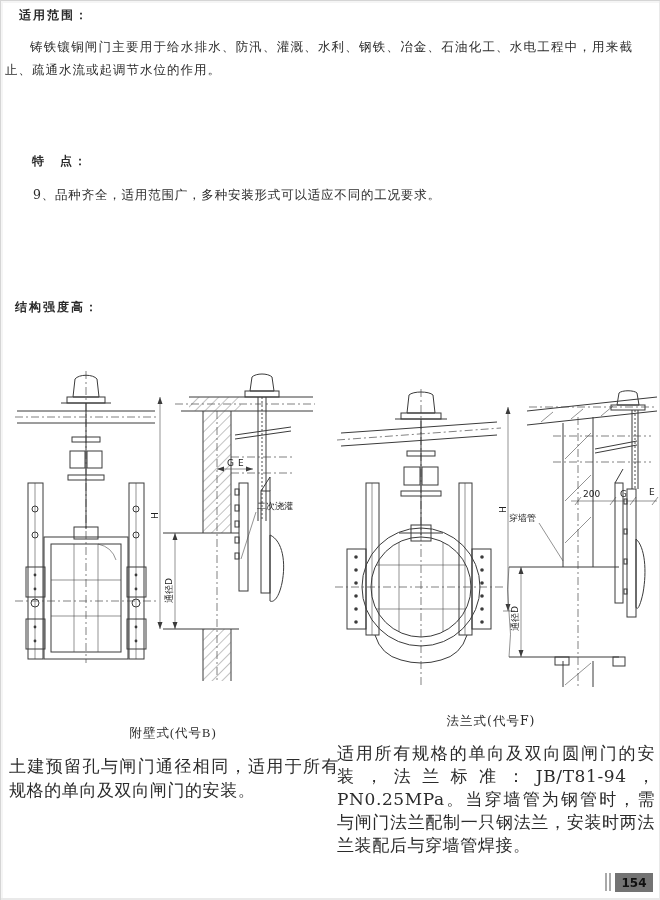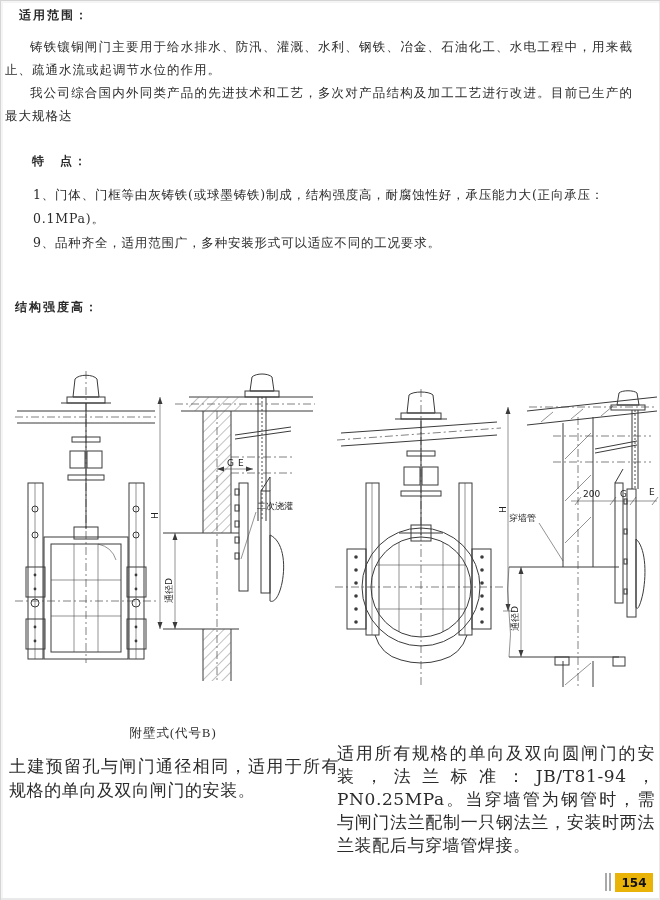--- a/index.html
+++ b/index.html
@@ -24,21 +24,21 @@
   .desc.r{line-height:23px;}
   svg{position:absolute;overflow:visible;}
   .ln{stroke:#3b3b3b;fill:none;stroke-width:1;}
   .tn{stroke:#4a4a4a;fill:none;stroke-width:0.6;}
   .cl{stroke:#4a4a4a;fill:none;stroke-width:0.7;stroke-dasharray:8 3 2 3;}
   .th{stroke:#3b3b3b;fill:none;stroke-width:0.9;stroke-dasharray:2 2;}
   .fl{fill:#3b3b3b;stroke:none;}
   .dot{fill:#3b3b3b;stroke:none;}
   svg text{font-family:"DejaVu Sans", sans-serif;font-size:9px;fill:#222;letter-spacing:0;}
   .pgbox{
-    background:#eab308;color:#101010;width:38px;height:19px;
+    background:#737373;color:#101010;width:38px;height:19px;
     font-family:"DejaVu Sans", sans-serif;font-size:12px;font-weight:bold;
     display:flex;align-items:center;justify-content:center;
   }
   .pgbar{width:2px;height:18px;background:#a9a9a9;}
 </style>
 </head>
 <body>
 
 <div class="page">
 
@@ -46,26 +46,24 @@
     <defs>
       <pattern id="hp" width="7" height="7" patternTransform="rotate(45)" patternUnits="userSpaceOnUse">
         <line x1="0" y1="0" x2="0" y2="7" stroke="#666" stroke-width="0.8"></line>
       </pattern>
     </defs>
   </svg>
 
   <h2 class="hd abs" style="left:18px;top:6px;">适用范围：</h2>
   <div class="para abs" style="left:4px;top:34px;width:628px;">
     <p>铸铁镶铜闸门主要用于给水排水、防汛、灌溉、水利、钢铁、冶金、石油化工、水电工程中，用来截止、疏通水流或起调节水位的作用。</p>
-    <p>我公司综合国内外同类产品的先进技术和工艺，多次对产品结构及加工工艺进行改进。目前已生产的最大规格达</p>
   </div>
 
   <h2 class="hd abs" style="left:14px;top:152px;margin-left:17px;">特　点：</h2>
   <div class="feat abs" style="left:32px;top:182px;width:616px;">
-    <div>1、门体、门框等由灰铸铁(或球墨铸铁)制成，结构强度高，耐腐蚀性好，承压能力大(正向承压：0.1MPa)。</div>
     <div>9、品种齐全，适用范围广，多种安装形式可以适应不同的工况要求。</div>
   </div>
 
   <h2 class="hd abs" style="left:14px;top:298px;">结构强度高：</h2>
 
   <svg style="left:14px;top:370px;" width="142" height="292" viewBox="0 0 142 292">
     <line class="cl" x1="71" y1="0" x2="71" y2="292"></line>
     <g>
       <path class="ln" d="M60,8 C64,3 78,3 82,8 L84,26 L58,26 Z"></path>
       <rect class="ln" x="52" y="26" width="38" height="6"></rect>
@@ -333,19 +331,20 @@
       <line class="tn" x1="20" y1="178" x2="20" y2="268"></line>
       <polygon class="fl" points="20,178 17.5,185 22.5,185"></polygon>
       <polygon class="fl" points="20,268 17.5,261 22.5,261"></polygon>
       <text transform="translate(17,242) rotate(-90)" font-size="8.5">通径D</text>
     </g>
   </svg>
 
   <div class="cap abs" style="left:72px;top:724px;width:200px;font-family:Liberation Serif, serif;">附壁式(代号B)</div>
   <div class="desc abs" style="left:8px;top:744px;width:330px;">土建预留孔与闸门通径相同，适用于所有规格的单向及双向闸门的安装。</div>
 
+  <div class="cap abs" style="left:390px;top:712px;width:200px;">法兰式(代号F)</div>
   <div class="desc r abs" style="left:336px;top:732px;width:318px;">适用所有规格的单向及双向圆闸门的安装，法兰标准：JB/T81-94，PN0.25MPa。当穿墙管为钢管时，需与闸门法兰配制一只钢法兰，安装时两法兰装配后与穿墙管焊接。</div>
 
   <div class="abs pgbar" style="right:54px;bottom:10px;"></div>
   <div class="abs pgbar" style="right:50px;bottom:10px;"></div>
   <div class="abs pgbox" style="right:8px;bottom:9px;">154</div>
 
 </div>
 
 </body></html>

